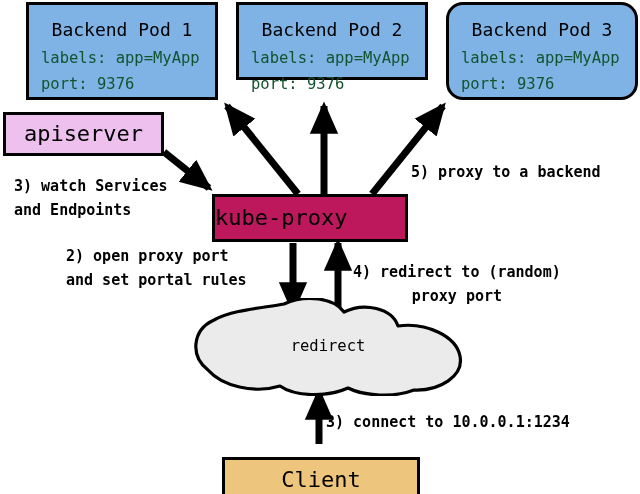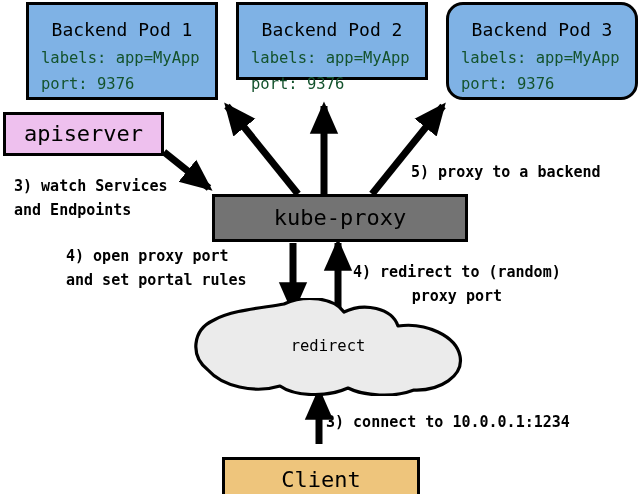--- a/index.html
+++ b/index.html
@@ -64,25 +64,25 @@
     left: 3px; top: 112px; width: 161px; height: 44px;
     background: #eec0ee;
     display: flex;
     align-items: center;
     justify-content: center;
   }
   #apiserver .node-title { font-size: 22px; line-height: 26px; }
 
   
   #kube-proxy {
-    left: 212px; top: 194px; width: 256px; height: 48px;
-    background: #737373;
+    left: 212px; top: 194px; width: 196px; height: 48px;
+    background: #be185d;
     display: flex;
     align-items: center;
-    justify-content: center;
+    justify-content: flex-start;
   }
   #kube-proxy .node-title { font-size: 22px; line-height: 26px; }
 
   
   #client {
     left: 222px; top: 444px; width: 198px; height: 46px;
     background: #eec57c;
     display: flex;
     align-items: center;
     justify-content: center;
@@ -209,20 +209,20 @@
   <div class="node" id="kube-proxy">
     <div class="node-title">kube-proxy</div>
   </div>
 
   <div class="node" id="client">
     <div class="node-title">Client</div>
   </div>
 
   <div class="step-label" id="step-1">3) watch Services
 and Endpoints</div>
-  <div class="step-label" id="step-2">4) open proxy port
+  <div class="step-label" id="step-2">2) open proxy port
 and set portal rules</div>
   <div class="step-label" id="step-3">3) connect to 10.0.0.1:1234</div>
   <div class="step-label" id="step-4">4) redirect to (random)
 proxy port</div>
   <div class="step-label" id="step-5">5) proxy to a backend</div>
 
 </div>
 
 </body></html>

